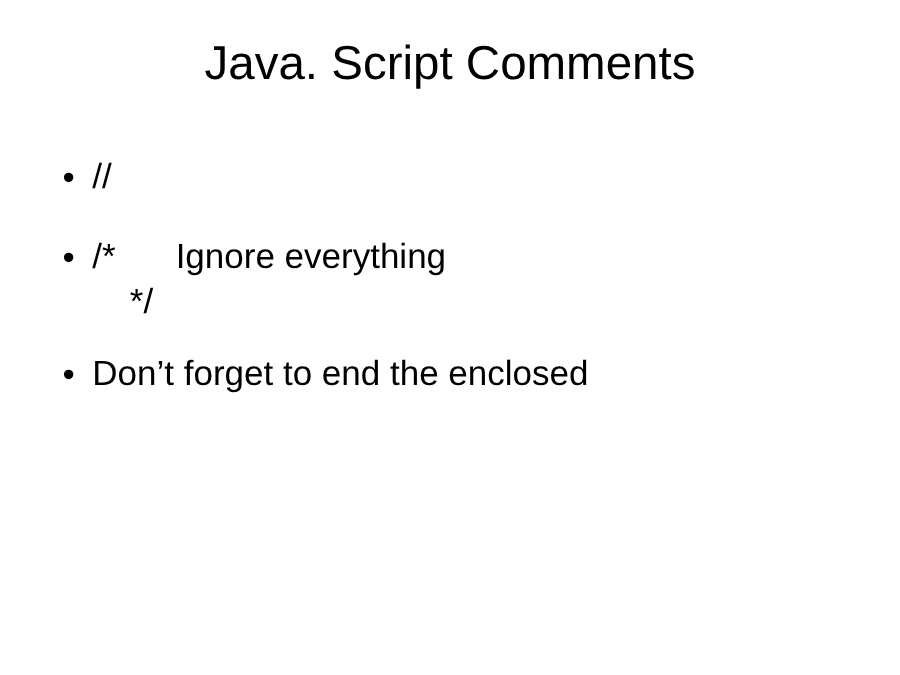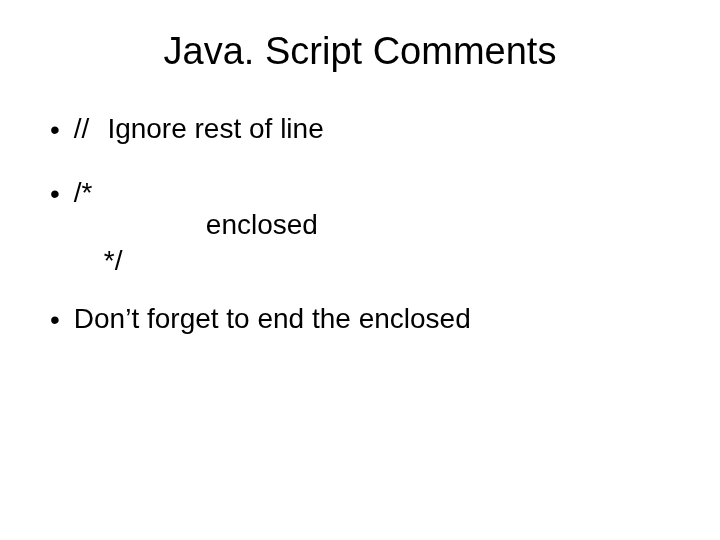--- a/index.html
+++ b/index.html
@@ -12,21 +12,21 @@
       height: 540px;
       background: #ffffff;
       font-family: Arial, Helvetica, sans-serif;
       color: #000000;
       padding: 20px 40px;
     }
     .title {
       font-size: 38px;
       text-align: center;
       margin-top: 10px;
-      margin-bottom: 40px;
+      margin-bottom: 52px;
       font-weight: normal;
     }
     .content {
       padding-left: 10px;
     }
     .bullet-row {
       display: flex;
       align-items: flex-start;
       font-size: 28px;
       margin-bottom: 30px;
@@ -77,32 +77,31 @@
 
 <h1 class="title">Java. Script Comments</h1>
 
 <div class="content">
 
   <div class="bullet-row">
     <span class="bullet-dot">•</span>
     <div class="bullet-body">
       <div class="line1">
         <span class="syntax">//</span>
-        <span>Ignore rest of line</span>
       </div>
     </div>
   </div>
 
   <div class="bullet-row bullet2">
     <span class="bullet-dot">•</span>
     <div class="bullet-body multiline-block">
       <div class="multiline-line1">
         <span class="multiline-open">/*</span>
+        <span>Ignore everything</span>
       </div>
-      <span class="multiline-text2">enclosed</span>
       <span class="multiline-close">*/</span>
     </div>
   </div>
 
   <div class="bullet-row bullet3">
     <span class="bullet-dot">•</span>
     <div class="bullet-body">
       <span>Don’t forget to end the enclosed</span>
     </div>
   </div>

